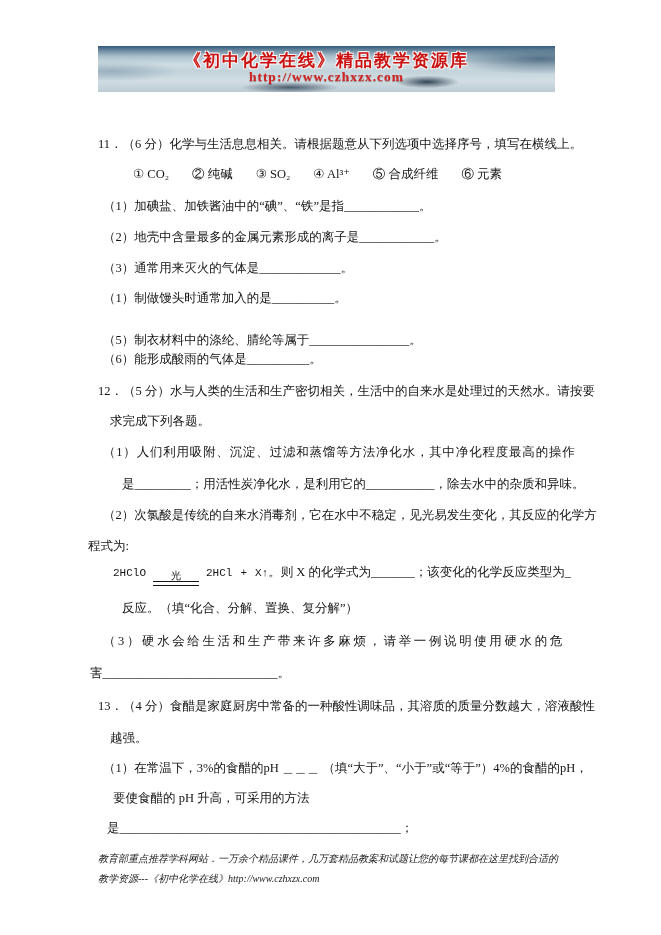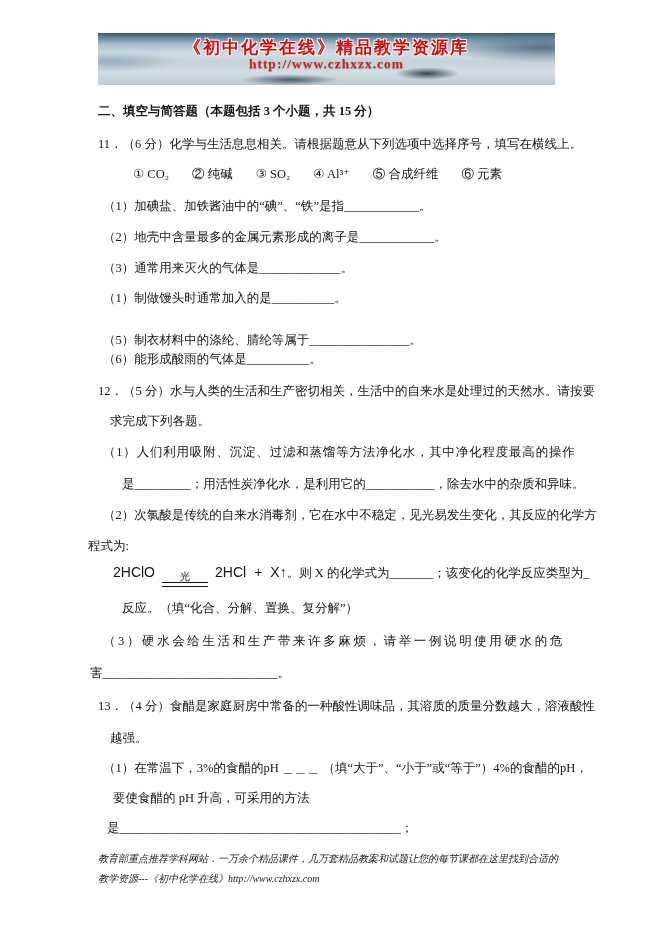--- a/index.html
+++ b/index.html
@@ -6,53 +6,52 @@
   .page{position:relative;width:661px;height:935px;background:#ffffff;overflow:hidden;
         font-family:"Liberation Serif","DejaVu Serif",serif;color:#141414;}
   .ln{position:absolute;font-size:12.5px;line-height:17px;white-space:nowrap;}
   .bold{font-weight:bold;}
   .sp1{letter-spacing:0.8px;}
   .sp3{letter-spacing:2.6px;}
   .opts{display:flex;gap:23px;}
   .opt{white-space:nowrap;}
 
   
-  .banner{position:absolute;left:98px;top:33px;width:457px;height:52px;overflow:hidden;
+  .banner{position:absolute;left:98px;top:46px;width:457px;height:46px;overflow:hidden;
     background:
       radial-gradient(46px 9px at 72% 78%, rgba(22,42,60,.85), rgba(22,42,60,0) 70%),
       radial-gradient(70px 8px at 42% 90%, rgba(32,52,72,.75), rgba(32,52,72,0) 70%),
       radial-gradient(130px 20px at 97% 28%, rgba(74,104,128,.9), rgba(74,104,128,0) 75%),
       radial-gradient(90px 14px at 3% 55%, rgba(150,172,188,.9), rgba(150,172,188,0) 75%),
       linear-gradient(180deg,#33597a 0%,#6d8ba1 10%,#a9bfcb 22%,#cfdde3 40%,#c3d3da 55%,#d2dee3 75%,#bccbd4 100%);}
   .banner-title{margin-top:3px;text-align:center;font-weight:bold;font-size:17px;letter-spacing:2px;
     color:#cc0f0f;text-shadow:1px 1px 0 #f2f2f2,-1px -1px 0 #f2f2f2,1px -1px 0 #f2f2f2,-1px 1px 0 #f2f2f2;}
   .banner-url{margin-top:-3px;text-align:center;font-weight:bold;font-size:13.5px;letter-spacing:1px;
     color:#d42222;text-shadow:0 1px 1px rgba(60,30,30,.45);}
 
   
-  .chem{font-family:Liberation Sans, sans-serif;font-size:14px;}
+  .chem{font-family:Liberation Mono, monospace;font-size:11px;}
   .eq-cond{display:inline-block;vertical-align:-3px;margin:0 7px;text-align:center;}
   .eq-cond .cond-text{display:block;font-size:10.5px;line-height:11px;}
   .eq-cond .cond-lines{display:block;width:46px;height:3px;border-top:1px solid #141414;border-bottom:1px solid #141414;}
   .eq-plus{margin:0 8px;}
 
   
   .foot{position:absolute;font-size:10px;line-height:15px;font-style:italic;white-space:nowrap;color:#1a1a1a;}
 </style>
 </head>
 <body>
 
 <div class="page">
 
   <div class="banner">
     <div class="banner-title">《初中化学在线》精品教学资源库</div>
     <div class="banner-url">http://www.czhxzx.com</div>
   </div>
 
-  <div class="ln bold" style="top:103px;left:98px;">二、填空与简答题（本题包括 3 个小题，共 15 分）</div>
 
   <div class="ln" style="top:136px;left:98px;">11．（6 分）化学与生活息息相关。请根据题意从下列选项中选择序号，填写在横线上。</div>
 
   <div class="ln opts" style="top:166px;left:133px;">
     <span class="opt">① CO₂</span>
     <span class="opt">② 纯碱</span>
     <span class="opt">③ SO₂</span>
     <span class="opt">④ Al³⁺</span>
     <span class="opt">⑤ 合成纤维</span>
     <span class="opt">⑥ 元素</span>

